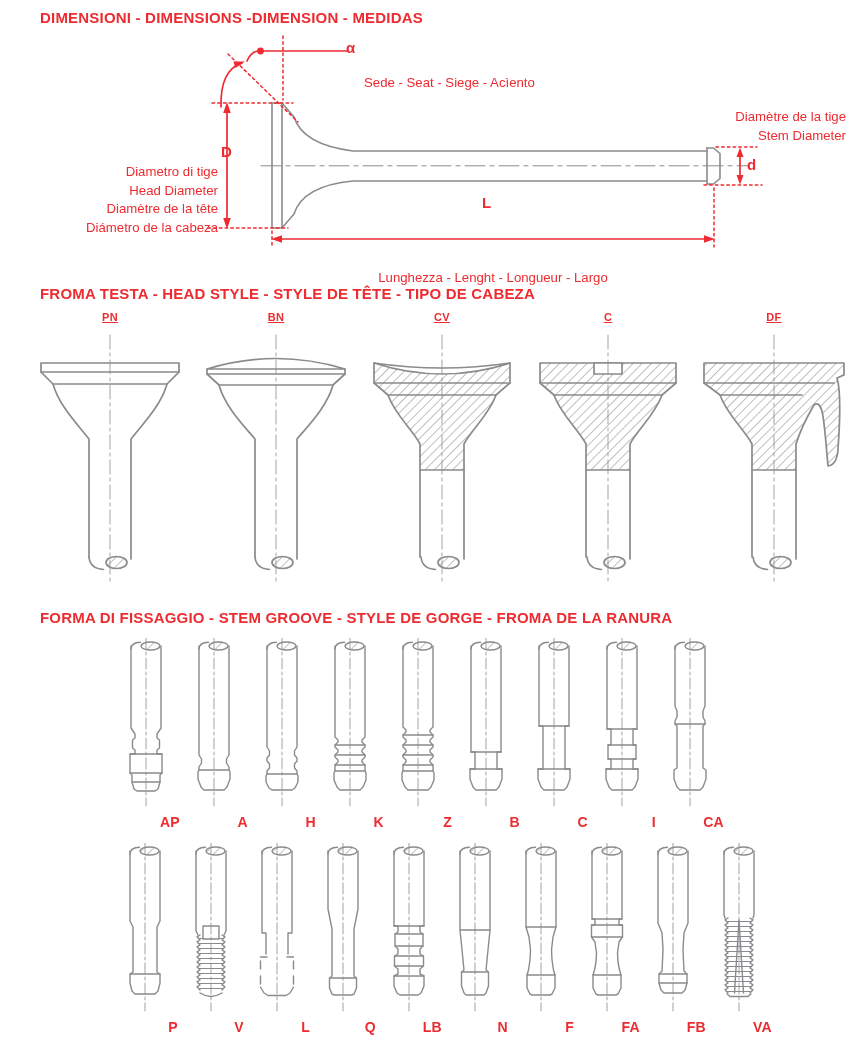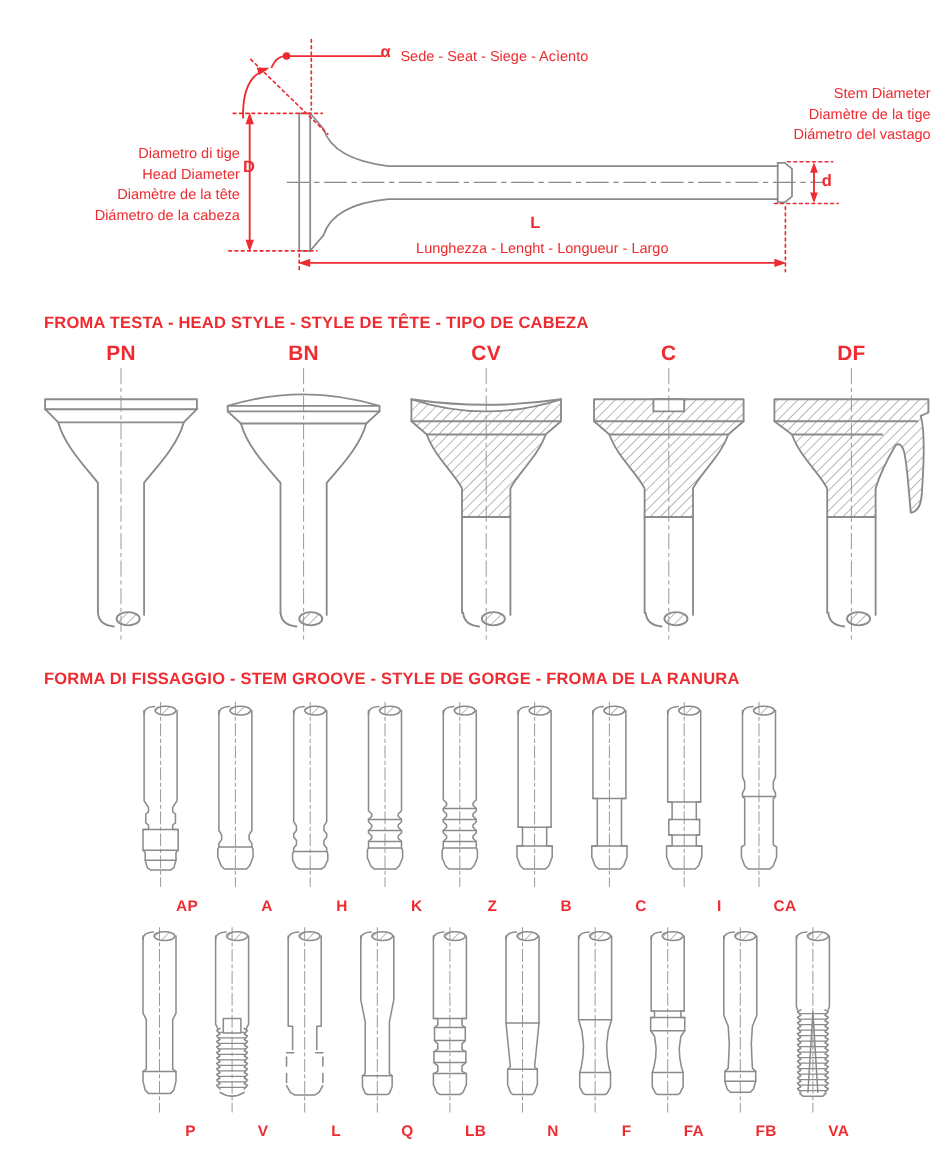--- a/index.html
+++ b/index.html
@@ -1,44 +1,45 @@
 <!DOCTYPE html>
 <html style="--accent: #ed2b30; --gray: #8b8b8f; --bg: #ffffff;"><head>
 <meta charset="utf-8">
 <style>
   html,body{margin:0;padding:0;background:#fff;}
   .page{position:relative;width:860px;height:1051px;background:var(--bg,#fff);
         font-family:"Liberation Sans",sans-serif;overflow:hidden;}
   .s-title{position:absolute;font-weight:bold;font-size:15px;color:var(--accent);letter-spacing:.2px;white-space:nowrap;}
-  .dim-label{position:absolute;color:var(--accent);font-size:13.2px;line-height:18.6px;white-space:nowrap;}
+  .dim-label{position:absolute;color:var(--accent);font-size:13.2px;line-height:18.6px;white-space:nowrap;margin-top:32px;}
   .dim-label.right{text-align:right;}
   .dim-label.center{text-align:center;}
   .sym{position:absolute;color:var(--accent);font-weight:bold;font-size:15px;}
   .s1svg{position:absolute;left:0;top:0;}
   .head-row{position:absolute;left:27px;top:311px;display:flex;}
   .head-col{width:166px;display:flex;flex-direction:column;align-items:center;}
-  .head-label{font-weight:bold;font-size:19px;color:var(--accent);height:22px;letter-spacing:.3px;}
+  .head-label{font-weight:bold;font-size:11px;color:var(--accent);height:22px;letter-spacing:.3px;text-decoration:underline;}
   .groove-row{position:absolute;display:flex;}
   .groove-col{display:flex;flex-direction:column;align-items:flex-end;}
   .groove-label{font-weight:bold;font-size:14px;color:var(--accent);margin-top:2px;letter-spacing:.3px;}
   .hidden-defs{position:absolute;width:0;height:0;}
 </style>
 </head>
 <body>
 
 <div class="page">
 
   <svg class="hidden-defs" aria-hidden="true">
     <defs>
       <pattern id="hatch45" patternUnits="userSpaceOnUse" width="6.5" height="6.5" patternTransform="rotate(45)">
         <line x1="0" y1="0" x2="0" y2="6.5" stroke="var(--gray)" stroke-width="1.1"></line>
       </pattern>
     </defs>
   </svg>
 
+  <div class="s-title" style="left:40px;top:9px;">DIMENSIONI - DIMENSIONS -DIMENSION - MEDIDAS</div>
 
   <svg class="s1svg" width="860" height="262" viewBox="0 0 860 262" fill="none" stroke-linecap="round" stroke-linejoin="round">
 
     <g stroke="var(--gray)" stroke-width="1.6">
       <path d="M272,103 H282 M272,228 H282 M272,103 V228 M282,103 V228"></path>
       <path d="M282,103 L294,117 C300,136 321,147 353,151 H707"></path>
       <path d="M282,228 L294,214 C300,195 321,184 353,181 H707"></path>
       <path d="M707,148 V184"></path>
       <path d="M707,148 H713.5 L720,153.5 V178.5 L713.5,184 H707"></path>
       <path d="M261,165.8 H748" stroke-width="1" stroke-dasharray="20 5 4 5"></path>
@@ -81,28 +82,27 @@
 
   <div class="dim-label right" style="left:58px;top:131px;width:160px;">
     <div>Diametro di tige</div>
     <div>Head Diameter</div>
     <div>Diamètre de la tête</div>
     <div>Diámetro de la cabeza</div>
   </div>
   <div class="sym" style="left:221px;top:143px;">D</div>
 
   <div class="dim-label right" style="left:646px;top:76px;width:200px;">
+    <div>Diamètre de la tige</div>
     <div>Stem Diameter</div>
-    <div>Diamètre de la tige</div>
-    <div>Diámetro del vastago</div>
   </div>
   <div class="sym" style="left:747px;top:156px;">d</div>
 
   <div class="sym" style="left:482px;top:194px;">L</div>
-  <div class="dim-label center" style="left:333px;top:217px;width:320px;">Lunghezza - Lenght - Longueur - Largo</div>
+  <div class="dim-label center" style="left:333px;top:237px;width:320px;">Lunghezza - Lenght - Longueur - Largo</div>
 
   <div class="s-title" style="left:40px;top:285px;">FROMA TESTA - HEAD STYLE - STYLE DE TÊTE - TIPO DE CABEZA</div>
   <div class="head-row" id="head-row">
       <div class="head-col">
         <div class="head-label">PN</div>
         <div><svg width="166" height="256" viewBox="0 0 166 256" fill="none" stroke="var(--gray)" stroke-width="1.7" stroke-linejoin="round" stroke-linecap="round">
             <path d="M14,30 H152 V39 H14 Z"></path>
             <path d="M152,39 L140,51 H26 L14,39"></path>
        <path d="M140,51 C134,73 114,93 104,106 L104,226"></path>
             <path d="M26,51 C32,73 52,93 62,106 L62,224"></path>

